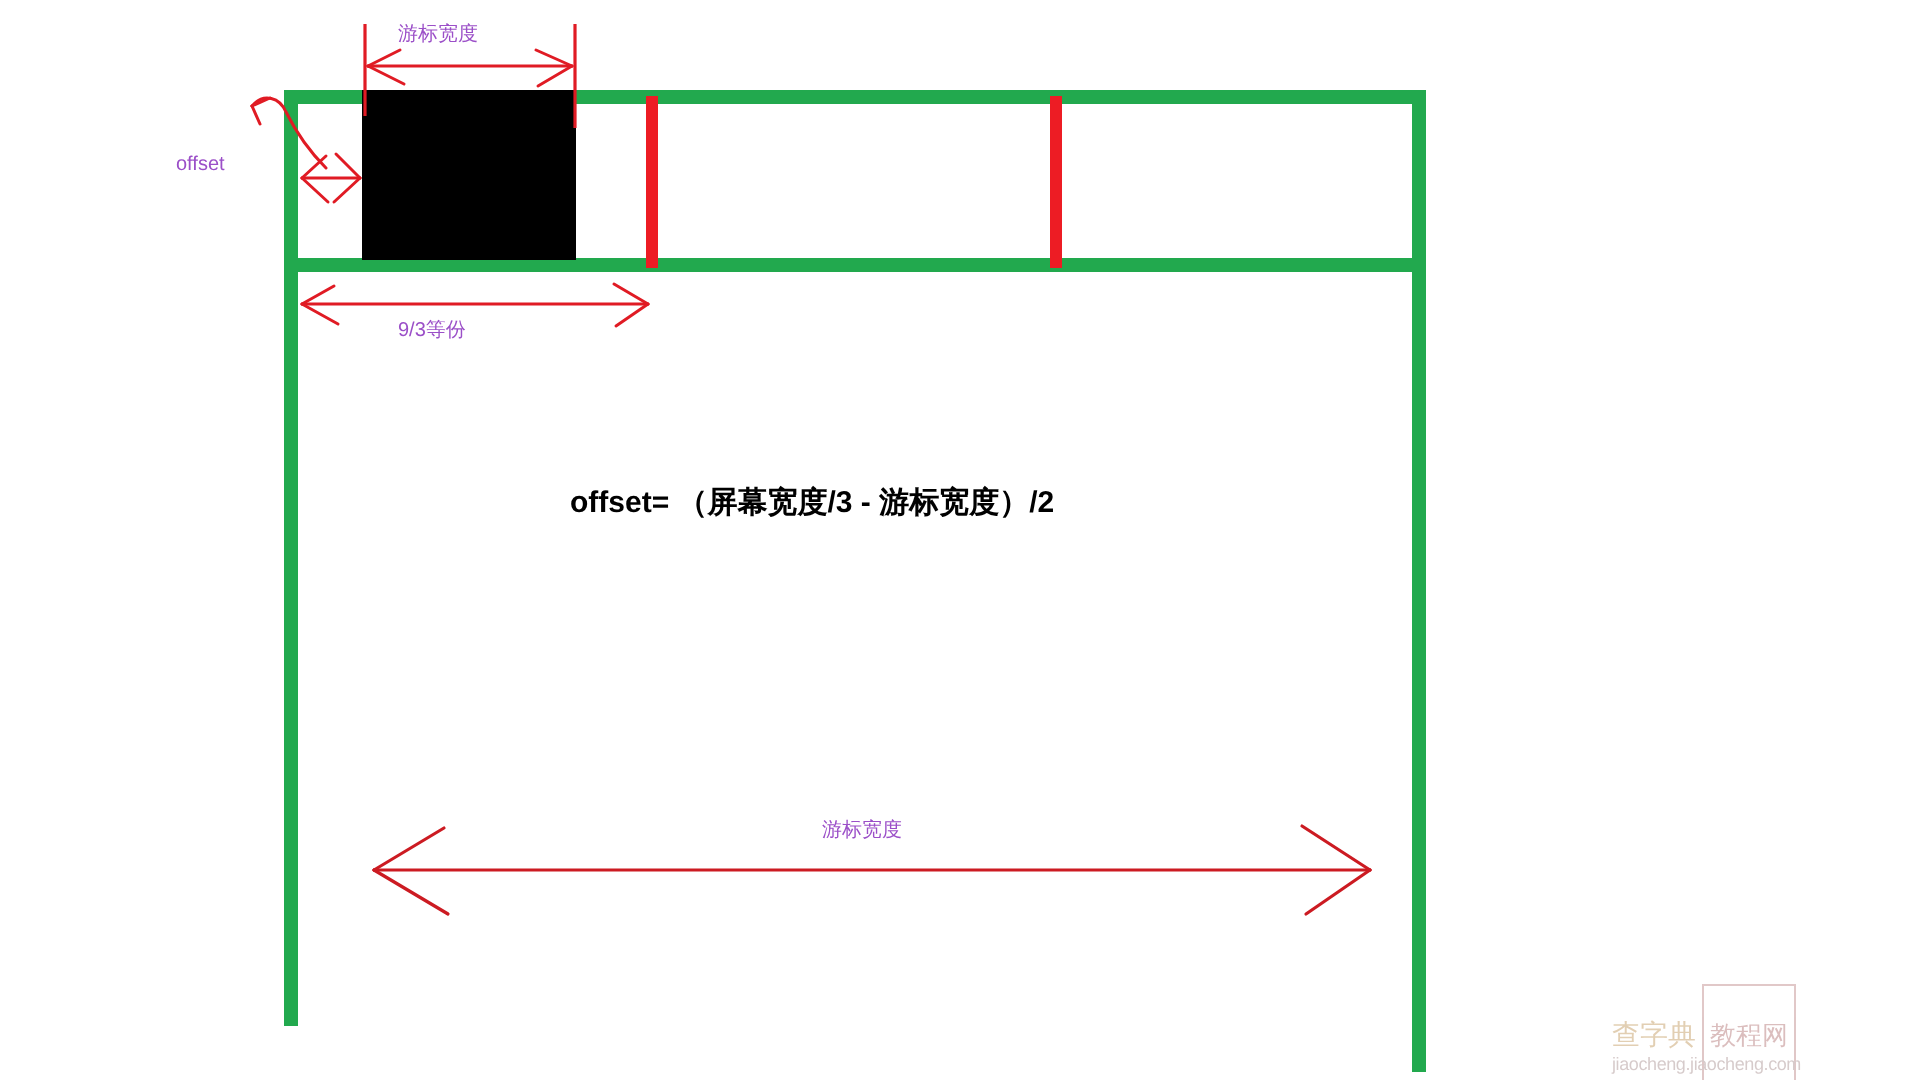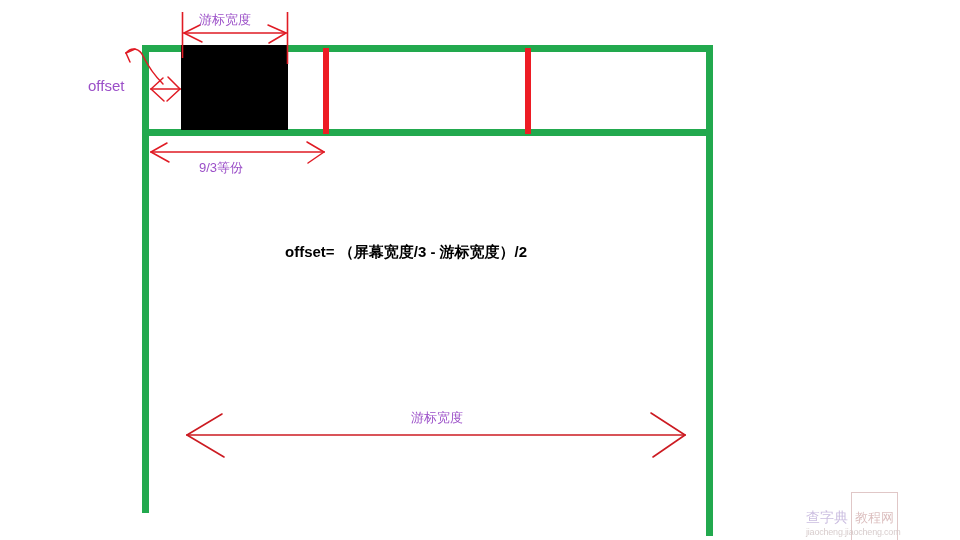--- a/index.html
+++ b/index.html
@@ -25,26 +25,26 @@
     height: 540px;
     overflow: visible;
   }
   .lbl {
     position: absolute;
     white-space: nowrap;
     line-height: 1;
   }
   .lbl-purple {
     color: #9B4FC8;
-    font-size: 13px;
+    font-size: 10px;
     font-family: "Liberation Sans", sans-serif;
   }
   .lbl-offset {
     color: #9B4FC8;
-    font-size: 15px;
+    font-size: 10px;
     font-family: "Liberation Sans", sans-serif;
   }
   .lbl-formula {
     color: #000000;
     font-size: 15px;
     font-weight: bold;
     font-family: "Liberation Sans", sans-serif;
   }
   .lbl-watermark {
     color: #E2E2E2;
@@ -61,21 +61,21 @@
     opacity: 0.30;
   }
   #site-watermark .wm-row {
     display: flex;
     align-items: center;
     gap: 3px;
     height: 17px;
   }
   #site-watermark .wm-cn {
     font-size: 14px;
-    color: #4c1d95;
+    color: #a16207;
     font-family: "DejaVu Sans", sans-serif;
     letter-spacing: 0px;
   }
   #site-watermark .wm-box {
     font-size: 13px;
     color: #8a2b2b;
     border: 1px solid #9a4a4a;
     padding: 16px 3px;
     font-family: "DejaVu Sans", sans-serif;
   }

